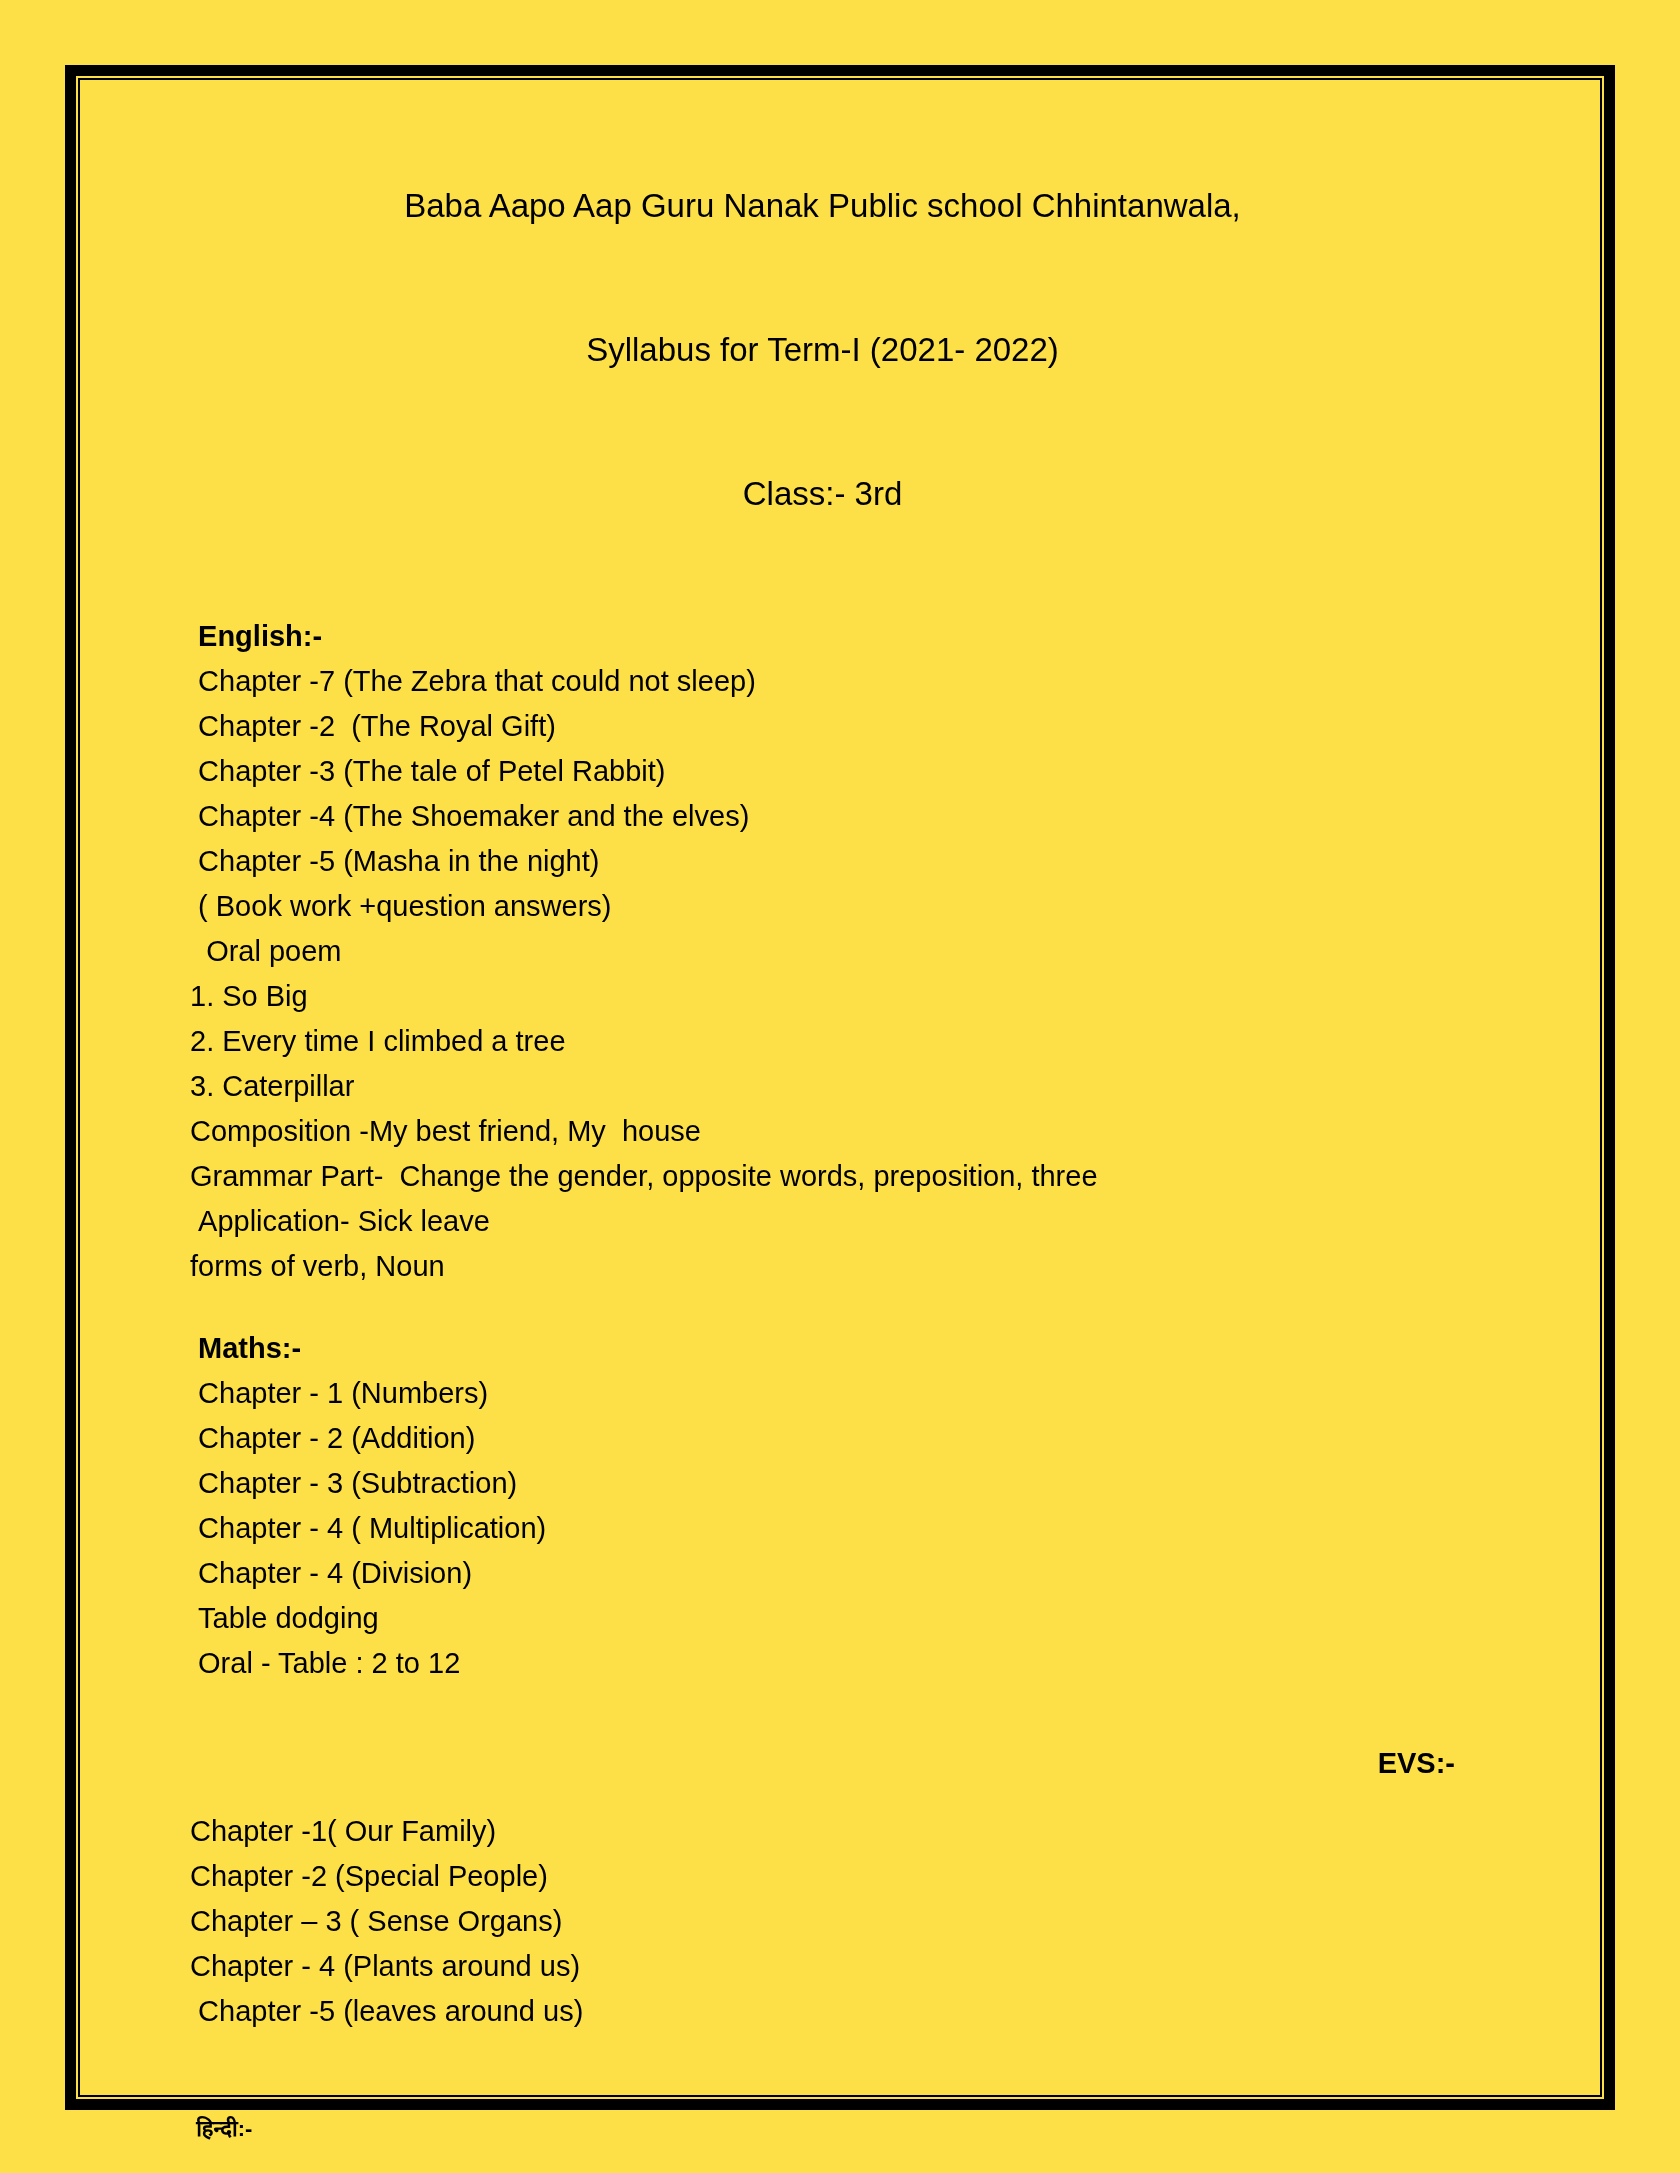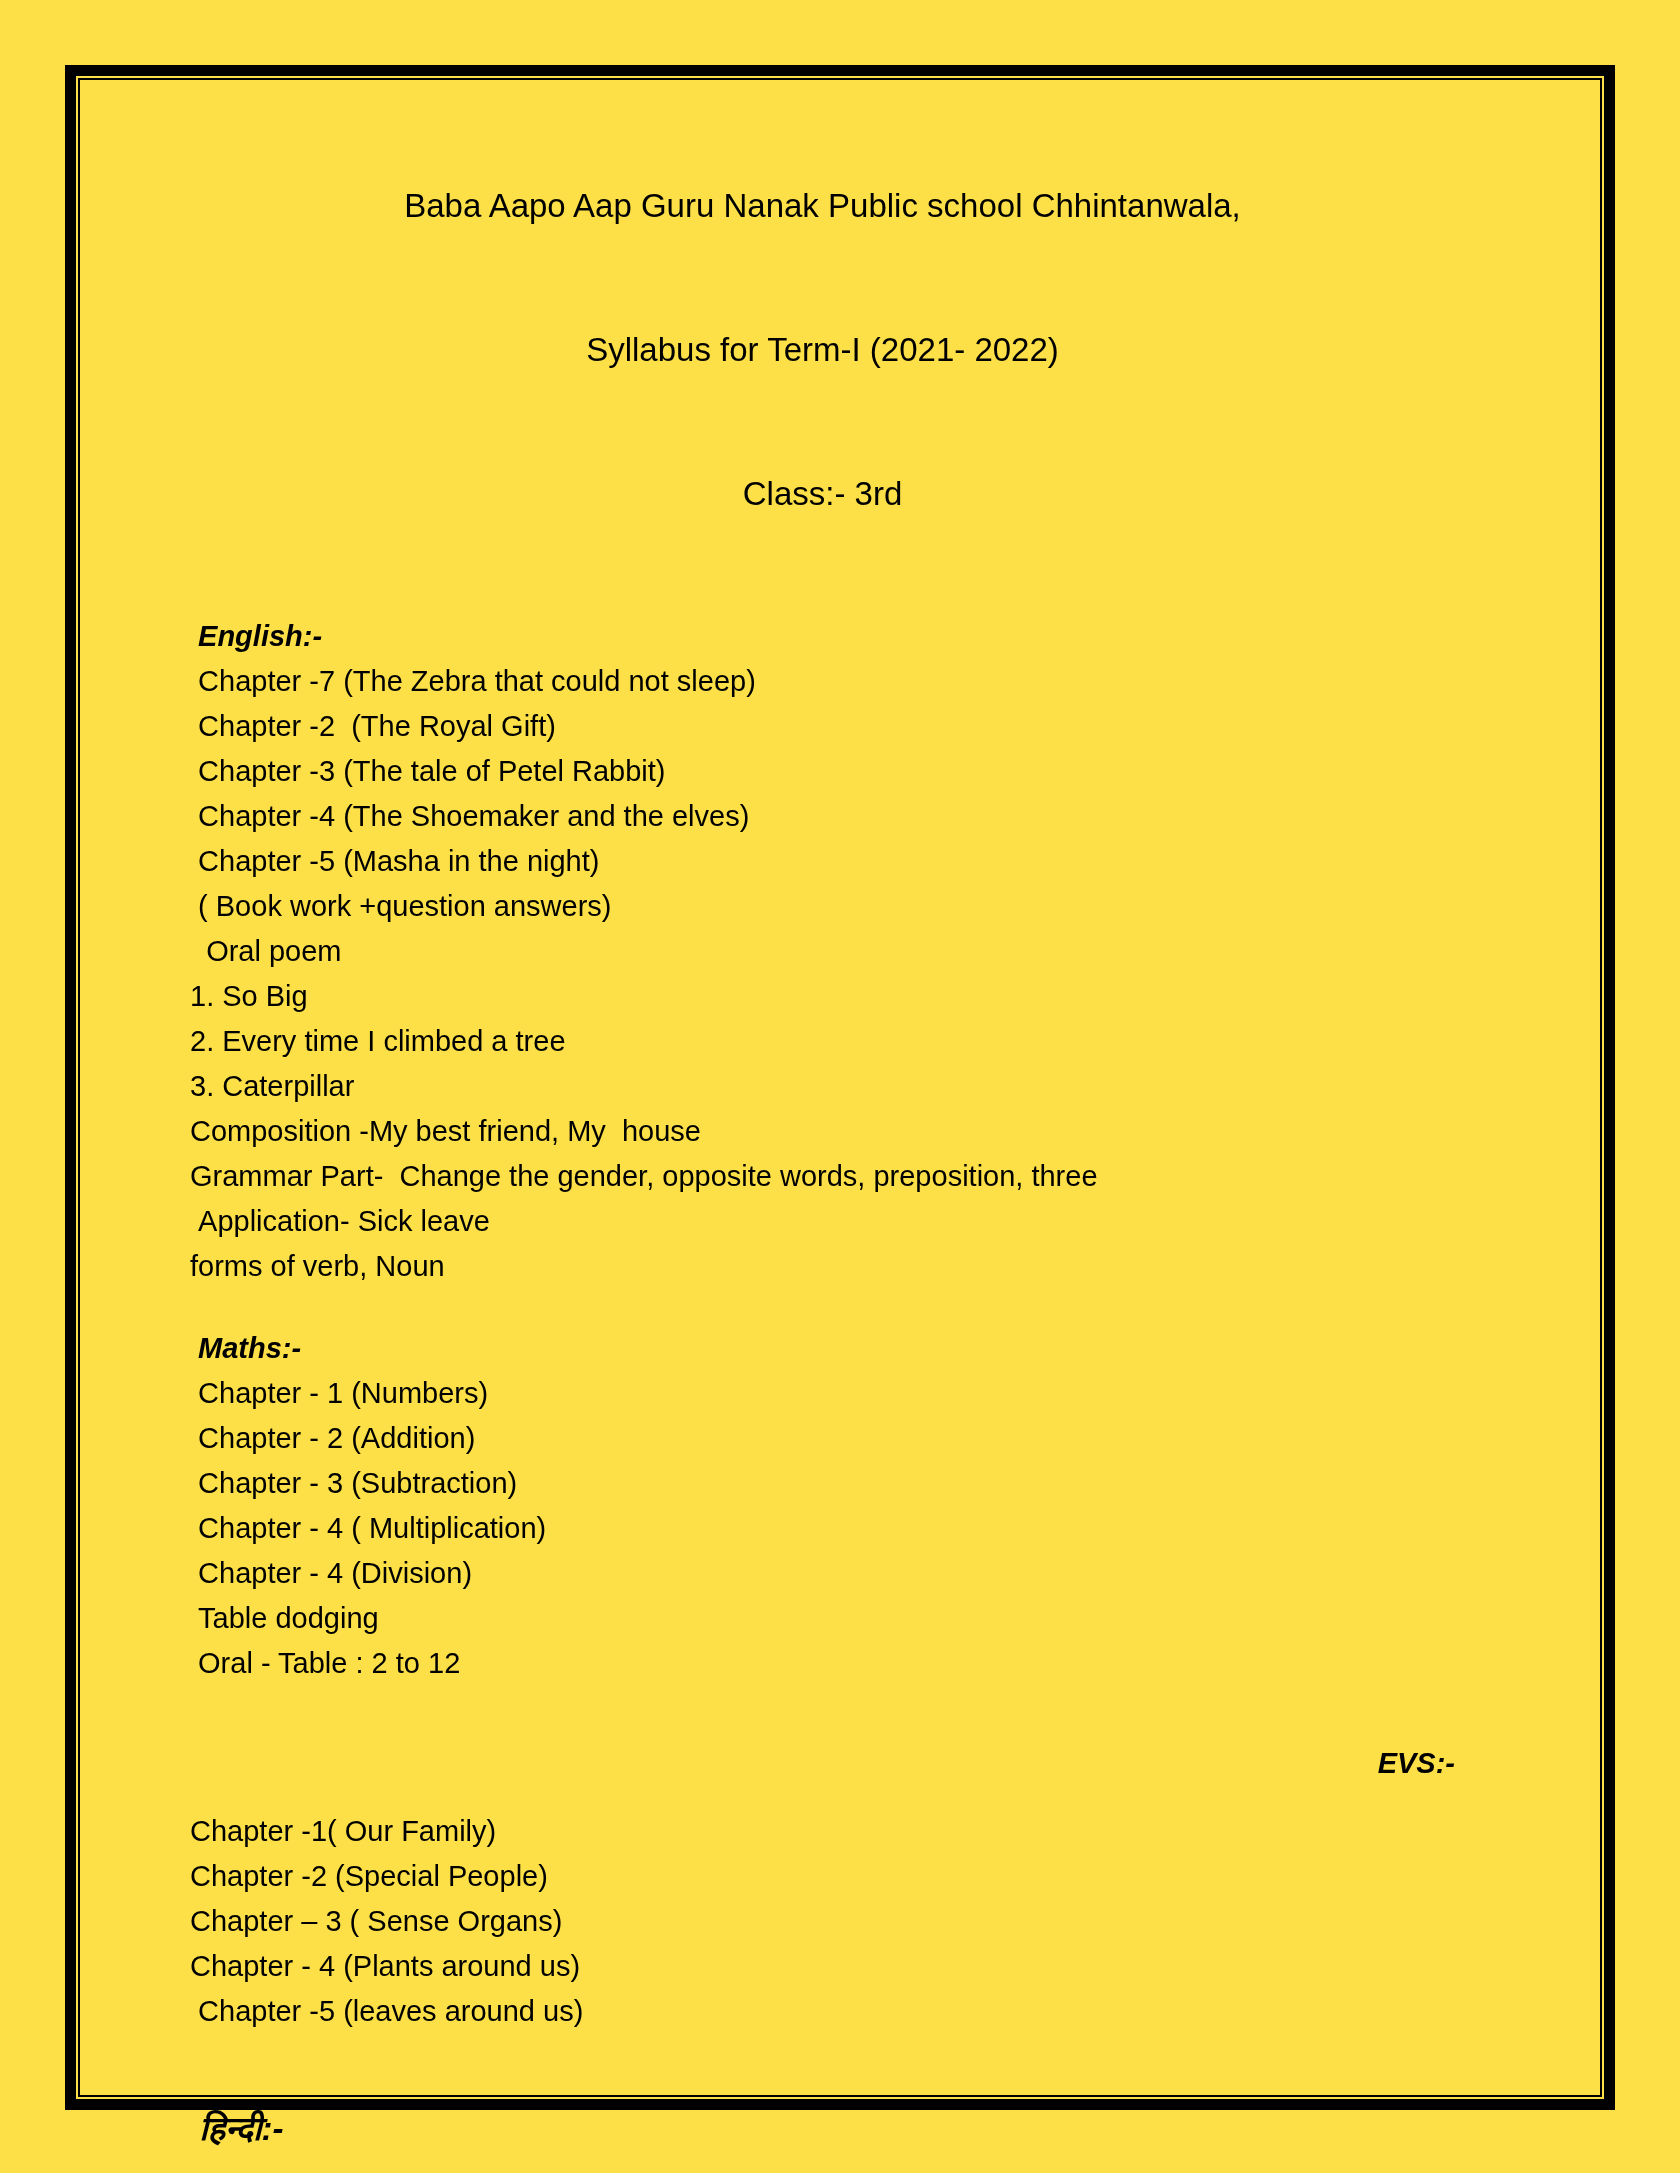--- a/index.html
+++ b/index.html
@@ -51,28 +51,27 @@
     font-size: 29px;
     line-height: 45px;
     white-space: pre-wrap;
     min-height: 45px;
   }
   .section-heading {
     font-weight: bold;
     font-size: 29px;
     line-height: 45px;
     white-space: pre-wrap;
-    font-style: italic;
   }
   .section-maths { margin-top: 37px; }
   .section-evs   { margin-top: 55px; }
   .section-evs .section-heading { margin-bottom: 23px; text-align: right; }
   .section-hindi { margin-top: 70px; }
   .section-hindi .section-heading {
-    font-size: 33px;
+    font-size: 22px;
     line-height: 50px;
   }
   .hindi-line {
     font-size: 33px;
     line-height: 77px;
     white-space: pre-wrap;
     min-height: 77px;
   }
 </style>
 </head>

